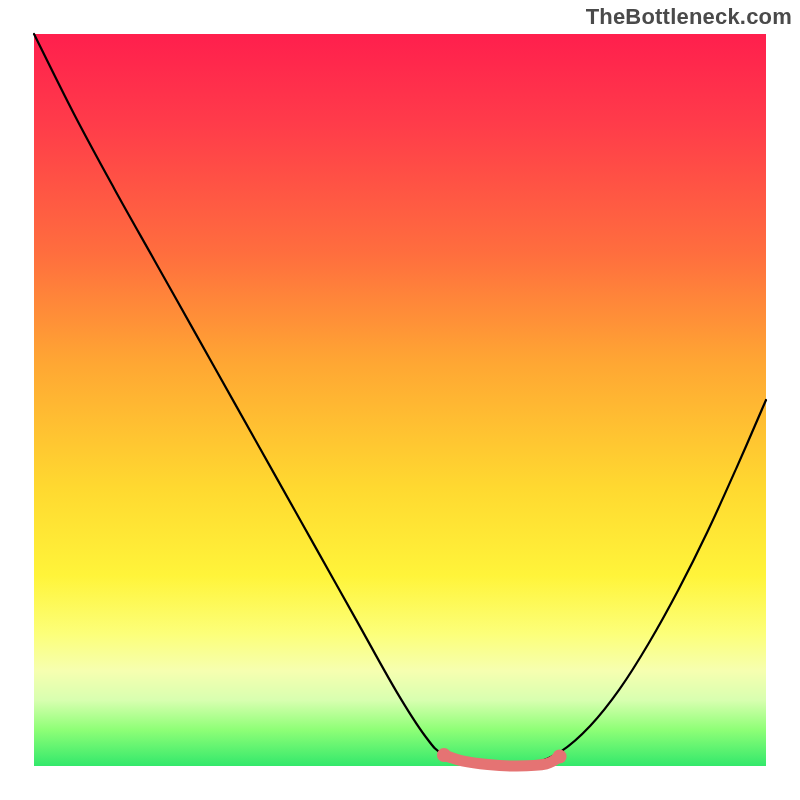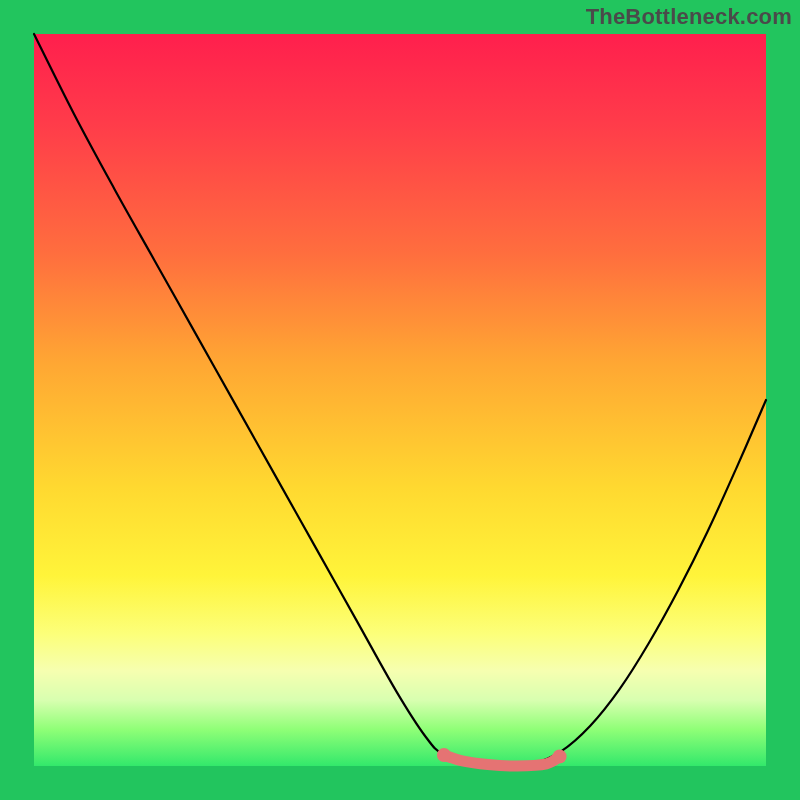--- a/index.html
+++ b/index.html
@@ -8,21 +8,21 @@
     width: 800px;
     height: 800px;
     background: #000;
     font-family: Arial, Helvetica, sans-serif;
     overflow: hidden;
   }
   .frame {
     position: relative;
     width: 800px;
     height: 800px;
-    background: #22c55e;
+    background: #ffffff;
   }
   .watermark {
     position: absolute;
     top: 4px;
     right: 8px;
     color: #4a4a4a;
     font-size: 22px;
     font-weight: 600;
     z-index: 5;
     letter-spacing: 0.2px;

